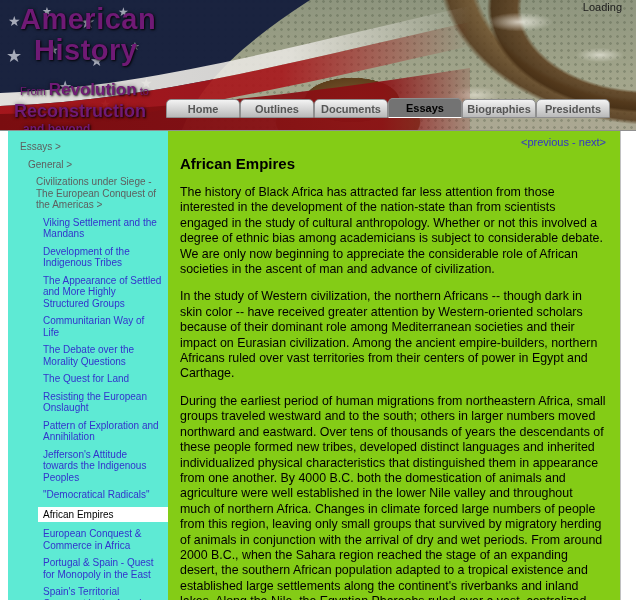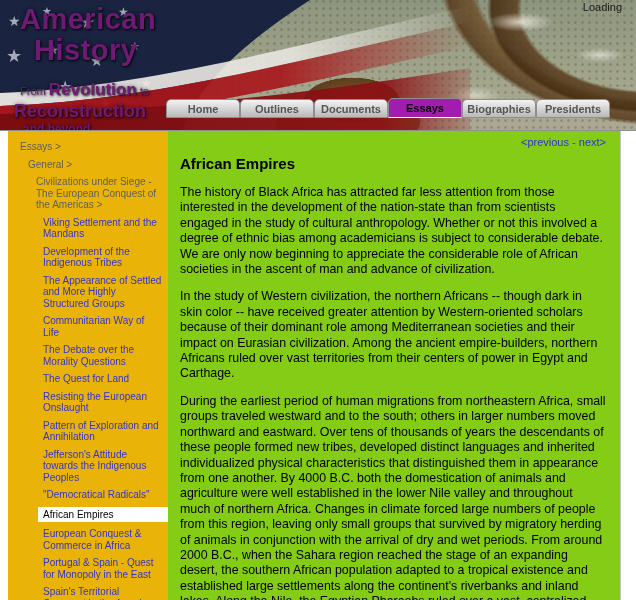--- a/index.html
+++ b/index.html
@@ -32,26 +32,26 @@
   .brand-l3{font-size:11px;padding-left:6px;margin-top:12px;line-height:24px}
   .brand-l3 .emph{font-size:17px;font-weight:bold}
   .brand-l4{font-size:18px;font-weight:bold;line-height:17px}
   .brand-l5{font-size:12px;font-weight:bold;padding-left:9px;margin-top:2px}
   
   .tabs{position:absolute;left:166px;bottom:12px;z-index:6;display:flex;gap:0;align-items:flex-end}
   .tab{width:74px;height:19px;display:flex;align-items:center;justify-content:center;
     font-size:11px;font-weight:bold;color:#555;
     background:linear-gradient(#f3f3f3,#b9b9b9);
     border:1px solid #8f8f8f;border-radius:5px 5px 0 0;cursor:pointer;white-space:nowrap}
-  .tab.active{background:#a21caf;color:#000;border-bottom:1px solid #fff;height:20px}
+  .tab.active{background:#737373;color:#000;border-bottom:1px solid #fff;height:20px}
 
   
   .content{display:flex;height:469px;overflow:hidden}
   .gutter-left{width:8px;background:#fff}
-  .sidebar{width:160px;background:#eab308;padding-top:10px;overflow:hidden;flex-shrink:0}
+  .sidebar{width:160px;background:#5eead4;padding-top:10px;overflow:hidden;flex-shrink:0}
   .sb-item{font-size:10px;line-height:11.5px;margin-bottom:6px;color:#5e5e5e;padding-right:6px}
   .sb-item.link{color:#3333cc;cursor:pointer}
   .sb-item.lv1{padding-left:12px}
   .sb-item.lv2{padding-left:20px}
   .sb-item.lv3{padding-left:28px}
   .sb-item.lv4{padding-left:35px}
   .sb-item.link.active{background:#fff;color:#000;cursor:default;
     margin-left:30px;padding:2px 4px 2px 5px}
   .main{flex:1;background:#84cc16;padding:5px 14px 0 12px;border-right:1px solid #c0c0c0;overflow:hidden}
   .gutter-right{width:15px;background:#fff}

